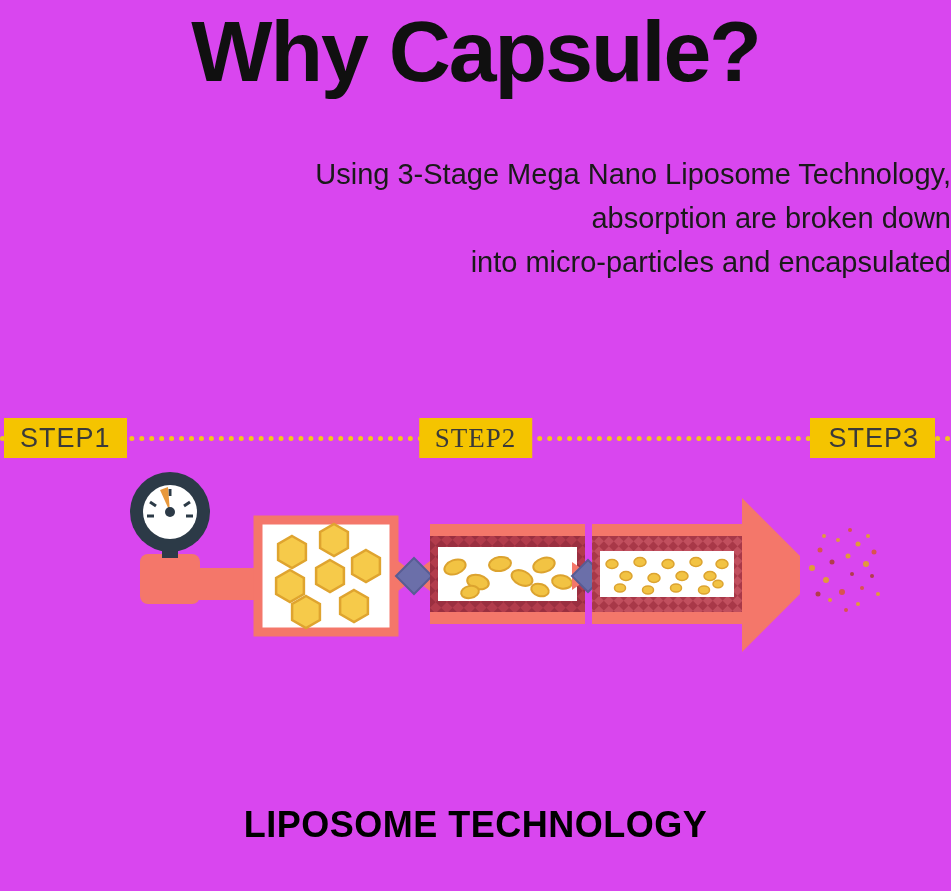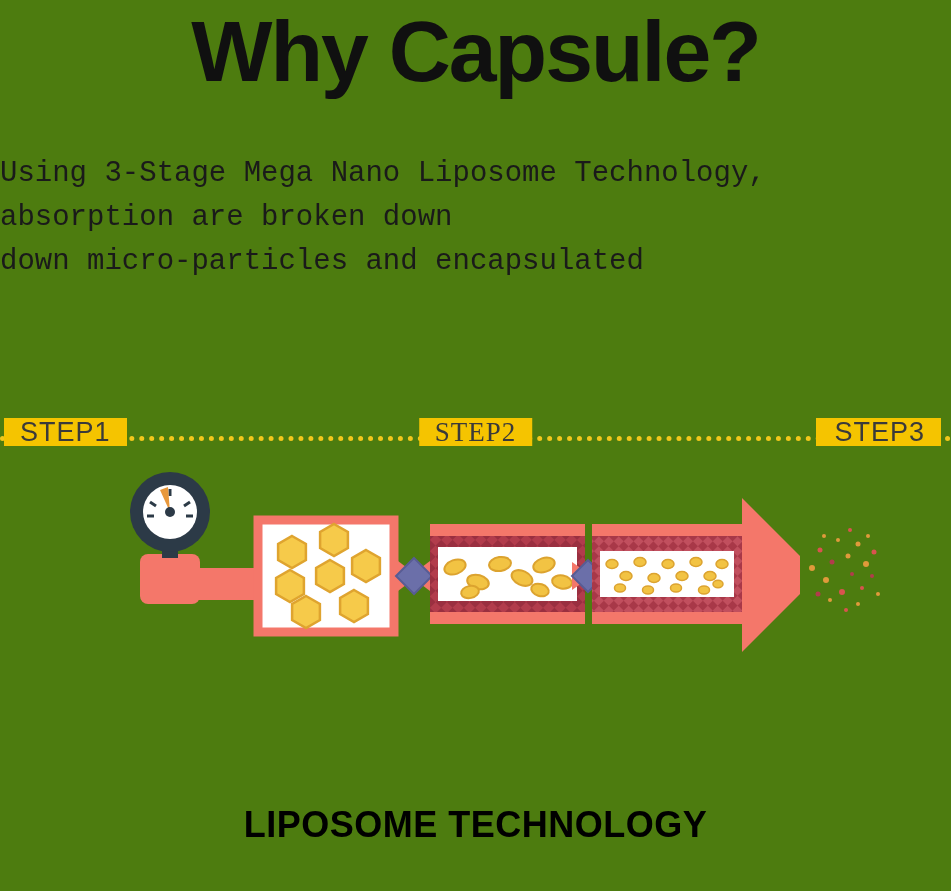--- a/index.html
+++ b/index.html
@@ -3,21 +3,21 @@
 <meta charset="utf-8">
 <style>
   * { margin: 0; padding: 0; box-sizing: border-box; }
   html, body { background: #ffffff; }
   body { font-family: "Liberation Sans", sans-serif; }
 
   .page {
     position: relative;
     width: 951px;
     height: 891px;
-    background: #4d7c0f;
+    background: #d946ef;
     overflow: hidden;
     margin: 0 auto;
   }
 
   .main-title {
     position: absolute;
     top: 2px;
     left: 0;
     width: 100%;
     text-align: center;
@@ -25,26 +25,25 @@
     font-weight: 700;
     letter-spacing: -2px;
     color: #101010;
   }
 
   .description {
     position: absolute;
     top: 152px;
     left: 0;
     width: 100%;
-    text-align: left;
+    text-align: right;
     font-size: 29px;
     line-height: 44px;
     color: #1a1a1a;
     font-weight: 400;
-    font-family: Liberation Mono, monospace;
   }
 
   .steps-row {
     position: absolute;
     top: 418px;
     left: 0;
     width: 100%;
     height: 40px;
   }
 
@@ -53,34 +52,34 @@
     top: 18px;
     left: 0;
     width: 100%;
     height: 0;
     border-top: 5px dotted #F2C71B;
   }
 
   .step-badge {
     position: absolute;
     top: 0;
-    height: 28px;
+    height: 40px;
     background: #F5C400;
     color: #3a3a3a;
     font-size: 27px;
     font-weight: 500;
     letter-spacing: 1px;
     display: flex;
     align-items: center;
     justify-content: center;
     padding: 0 16px;
   }
   .step-badge.s1 { left: 4px; }
   .step-badge.s2 { left: 50%; transform: translateX(-50%); font-family: Liberation Serif, serif; }
-  .step-badge.s3 { right: 10px; padding-left: 18px; }
+  .step-badge.s3 { right: 16px; padding-left: 18px; }
 
   .machine {
     position: absolute;
     top: 472px;
     left: 0;
     width: 951px;
     height: 220px;
   }
 
   .footer-title {
@@ -99,21 +98,21 @@
 </head>
 <body>
 
 <div class="page">
 
   <h1 class="main-title">Why Capsule?</h1>
 
   <div class="description">
     <span>Using 3-Stage Mega Nano Liposome Technology,</span><br>
     <span>absorption are broken down</span><br>
-    <span>down micro-particles and encapsulated</span><br>
+    <span>into micro-particles and encapsulated</span><br>
   </div>
 
   <div class="steps-row">
     <div class="steps-line"></div>
     <div class="step-badge s1">
       <span>STEP1</span>
     </div>
     <div class="step-badge s2">
       <span>STEP2</span>
     </div>

